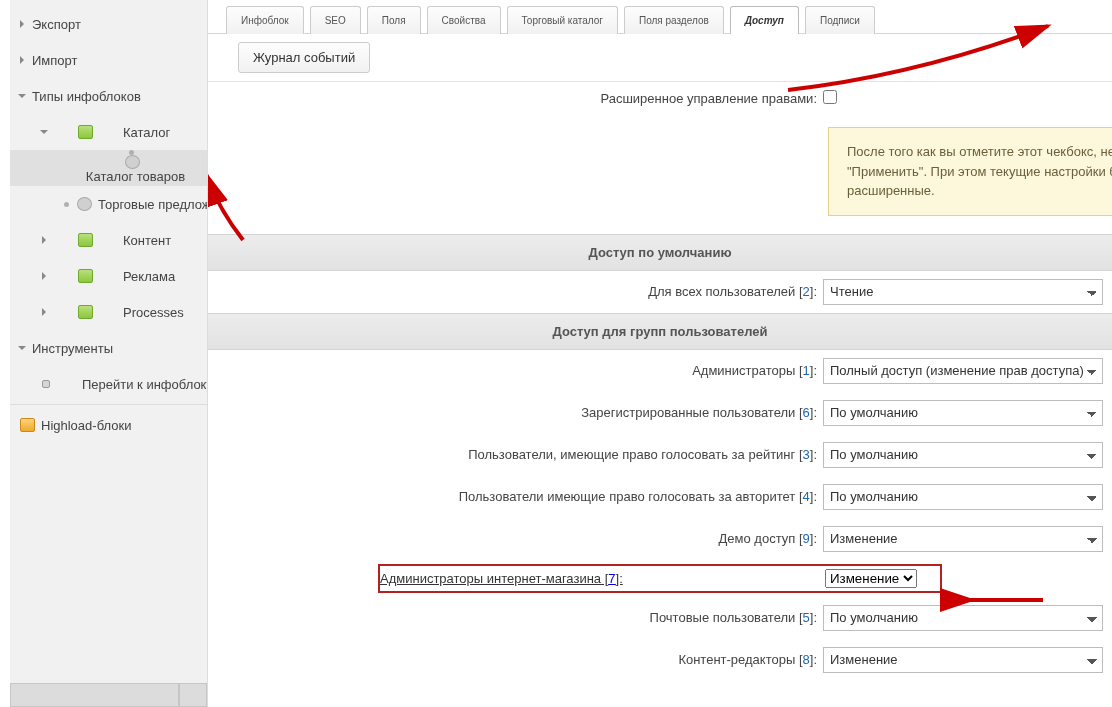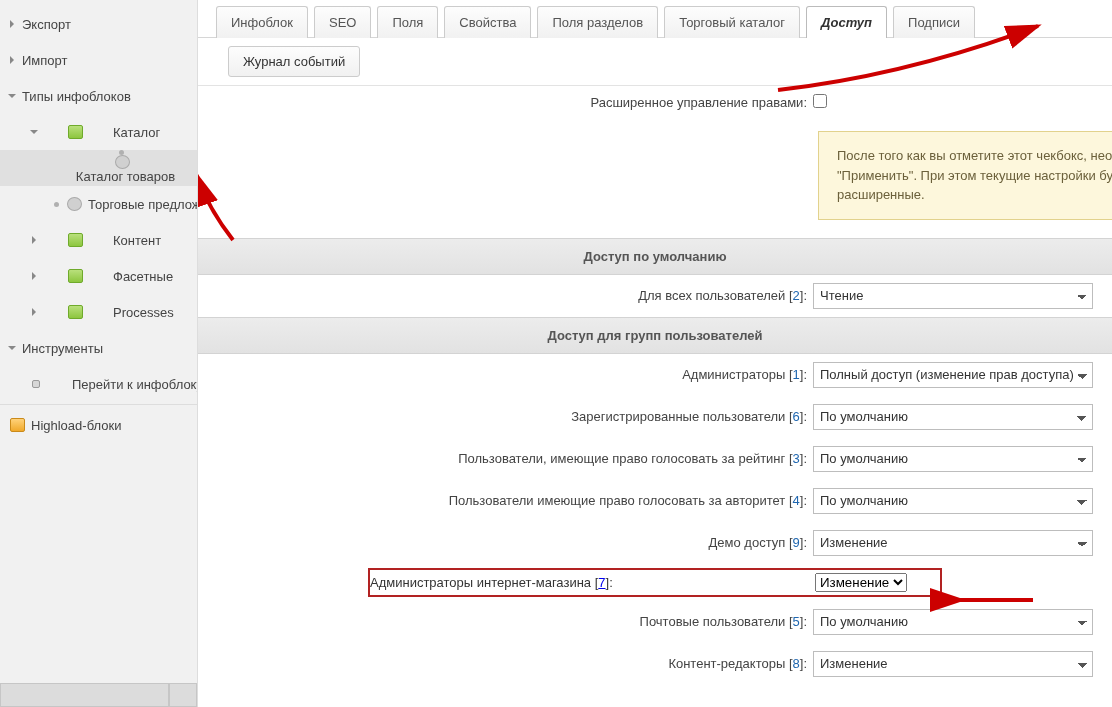--- a/index.html
+++ b/index.html
@@ -1,17 +1,17 @@
 <!DOCTYPE html>
 <html><head>
 <meta charset="utf-8">
 <style>
   * { box-sizing: border-box; margin: 0; padding: 0; }
   body { font-family: Arial, Helvetica, sans-serif; font-size: 13px; color: #333; background: #fff; width: 1112px; height: 707px; overflow: hidden; }
-  .wrap { display: flex; width: 100%; height: 100%; }
+  .wrap { display: flex; width: 100%; height: 100%; padding-left: 10px; }
   
   .sidebar { width: 198px; background: #f1f1f1; border-right: 1px solid #ddd; padding-top: 6px; position: relative; }
   .sidebar ul { list-style: none; }
   .sidebar li { white-space: nowrap; overflow: hidden; height: 36px; display: flex; align-items: center; padding-left: 10px; color: #444; cursor: pointer; }
   .sidebar li.selected { background: #e0e0e0; flex-direction: column; }
   .sidebar .bul { width: 8px; height: 8px; border: 1px solid #9a9a9a; border-radius: 2px; background: #d7d7d7; margin-right: 8px; flex: none; }
   .sidebar .tri { width: 0; height: 0; border-left: 4px solid #888; border-top: 4px solid transparent; border-bottom: 4px solid transparent; margin-right: 8px; flex: none; }
   .sidebar .tri.open { transform: rotate(90deg); }
   .sidebar .dot { width: 5px; height: 5px; background: #b0b0b0; border-radius: 50%; margin-right: 8px; flex: none; }
   .sidebar .ic { width: 15px; height: 14px; margin-right: 6px; flex: none; background: linear-gradient(#b9e07c,#8dc63f); border: 1px solid #6faa2b; border-radius: 2px; position: relative; }
@@ -22,21 +22,21 @@
   .sidebar .lev2 { padding-left: 54px; }
   .sidebar .sep { height: 1px; background: #ddd; margin: 2px 0; }
   .bottom-bar { position: absolute; bottom: 0; left: 0; right: 0; height: 24px; display: flex; }
   .bottom-bar div { background: #dcdcdc; border: 1px solid #c6c6c6; }
   .bottom-bar .b1 { flex: 1; }
   .bottom-bar .b2 { width: 28px; border-left: 1px solid #c6c6c6; }
 
   
   .main { flex: 1; background: #fff; position: relative; overflow: hidden; }
   .tabs { display: flex; padding: 6px 10px 0 18px; background: #fff; border-bottom: 1px solid #d6d6d6; gap: 6px; flex-wrap: wrap; }
-  .tabs .tab { padding: 8px 14px; border: 1px solid #ccc; border-bottom: none; border-radius: 3px 3px 0 0; background: linear-gradient(#fdfdfd,#f1f1f1); color: #555; cursor: pointer; font-size: 13px; margin-bottom: -1px; }
+  .tabs .tab { padding: 8px 14px; border: 1px solid #ccc; border-bottom: none; border-radius: 3px 3px 0 0; background: linear-gradient(#fdfdfd,#f1f1f1); color: #555; cursor: pointer; font-size: 10px; margin-bottom: -1px; }
   .tabs .tab.active { background: #fff; color: #333; font-weight: bold; border-color: #bbb; z-index: 2; font-style: italic; }
   .tabs2 { padding: 8px 18px; }
   .tabs2 .tab { padding: 7px 14px; border: 1px solid #ccc; border-radius: 3px; background: linear-gradient(#fdfdfd,#f1f1f1); display: inline-block; cursor: pointer; margin-left: 12px; }
   .form-area { border-top: 1px solid #e3e3e3; }
   .row { display: flex; align-items: center; padding: 8px 0; }
   .row .lbl { width: 615px; text-align: right; padding-right: 6px; color: #444; }
   .row .lbl a { color: #2067b0; text-decoration: none; }
   .row .ctrl { flex: 1; text-align: left; }
   .row select { width: 280px; height: 26px; border: 1px solid #bdbdbd; background: #fff; color: #333; padding: 0 6px; font-size: 13px; appearance: none; -webkit-appearance: none; background-image: linear-gradient(45deg, transparent 50%, #555 50%), linear-gradient(135deg, #555 50%, transparent 50%); background-position: right 10px top 11px, right 5px top 11px; background-size: 5px 5px; background-repeat: no-repeat; }
   input[type=checkbox] { width: 14px; height: 14px; }
@@ -81,21 +81,21 @@
           <span>Торговые предложения</span>
         </li>
       <li class="lev1">
           <span class="tri"></span>
           <span class="ic"></span>
           <span>Контент</span>
         </li>
       <li class="lev1">
           <span class="tri"></span>
           <span class="ic"></span>
-          <span>Фасетные</span>
+          <span>Реклама</span>
         </li>
       <li class="lev1">
           <span class="tri"></span>
           <span class="ic"></span>
           <span>Processes</span>
         </li>
       <li>
           <span class="tri open"></span>
           <span>Инструменты</span>
         </li>
@@ -114,22 +114,22 @@
         <div class="b2"></div>
       </div>
   </div>
 
   <div class="main">
     <div class="tabs" id="tabs1">
         <div class="tab">Инфоблок</div>
         <div class="tab">SEO</div>
         <div class="tab">Поля</div>
         <div class="tab">Свойства</div>
+        <div class="tab">Торговый каталог</div>
         <div class="tab">Поля разделов</div>
-        <div class="tab">Торговый каталог</div>
         <div class="tab active">Доступ</div>
         <div class="tab">Подписи</div>
       </div>
     <div class="tabs2" id="tabs2"><div class="tab">Журнал событий</div></div>
 
     <div class="form-area">
       <div class="row">
         <div class="lbl">Расширенное управление правами:</div>
         <div class="ctrl"><input type="checkbox" style=""></div>
       </div>
@@ -157,21 +157,21 @@
           </div>
           <div class="row">
             <div class="lbl"><span>Пользователи имеющие право голосовать за авторитет</span> [<a href="#">4</a>]:</div>
             <div class="ctrl"><select><option>По умолчанию</option></select></div>
           </div>
           <div class="row">
             <div class="lbl"><span>Демо доступ</span> [<a href="#">9</a>]:</div>
             <div class="ctrl"><select><option>Изменение</option></select></div>
           </div>
           <div class="highlight-row" style="margin: 4px 170px;">
-            <div class="lbl" style="width: 445px;"><span>Администраторы интернет-магазина</span> [<a href="#">7</a>]:</div>
+            <div class="lbl" style="width: 445px; text-decoration: underline;"><span>Администраторы интернет-магазина</span> [<a href="#">7</a>]:</div>
             <div class="ctrl"><select><option>Изменение</option></select></div>
           </div>
           <div class="row">
             <div class="lbl"><span>Почтовые пользователи</span> [<a href="#">5</a>]:</div>
             <div class="ctrl"><select><option>По умолчанию</option></select></div>
           </div>
           <div class="row">
             <div class="lbl"><span>Контент-редакторы</span> [<a href="#">8</a>]:</div>
             <div class="ctrl"><select><option>Изменение</option></select></div>
           </div>

